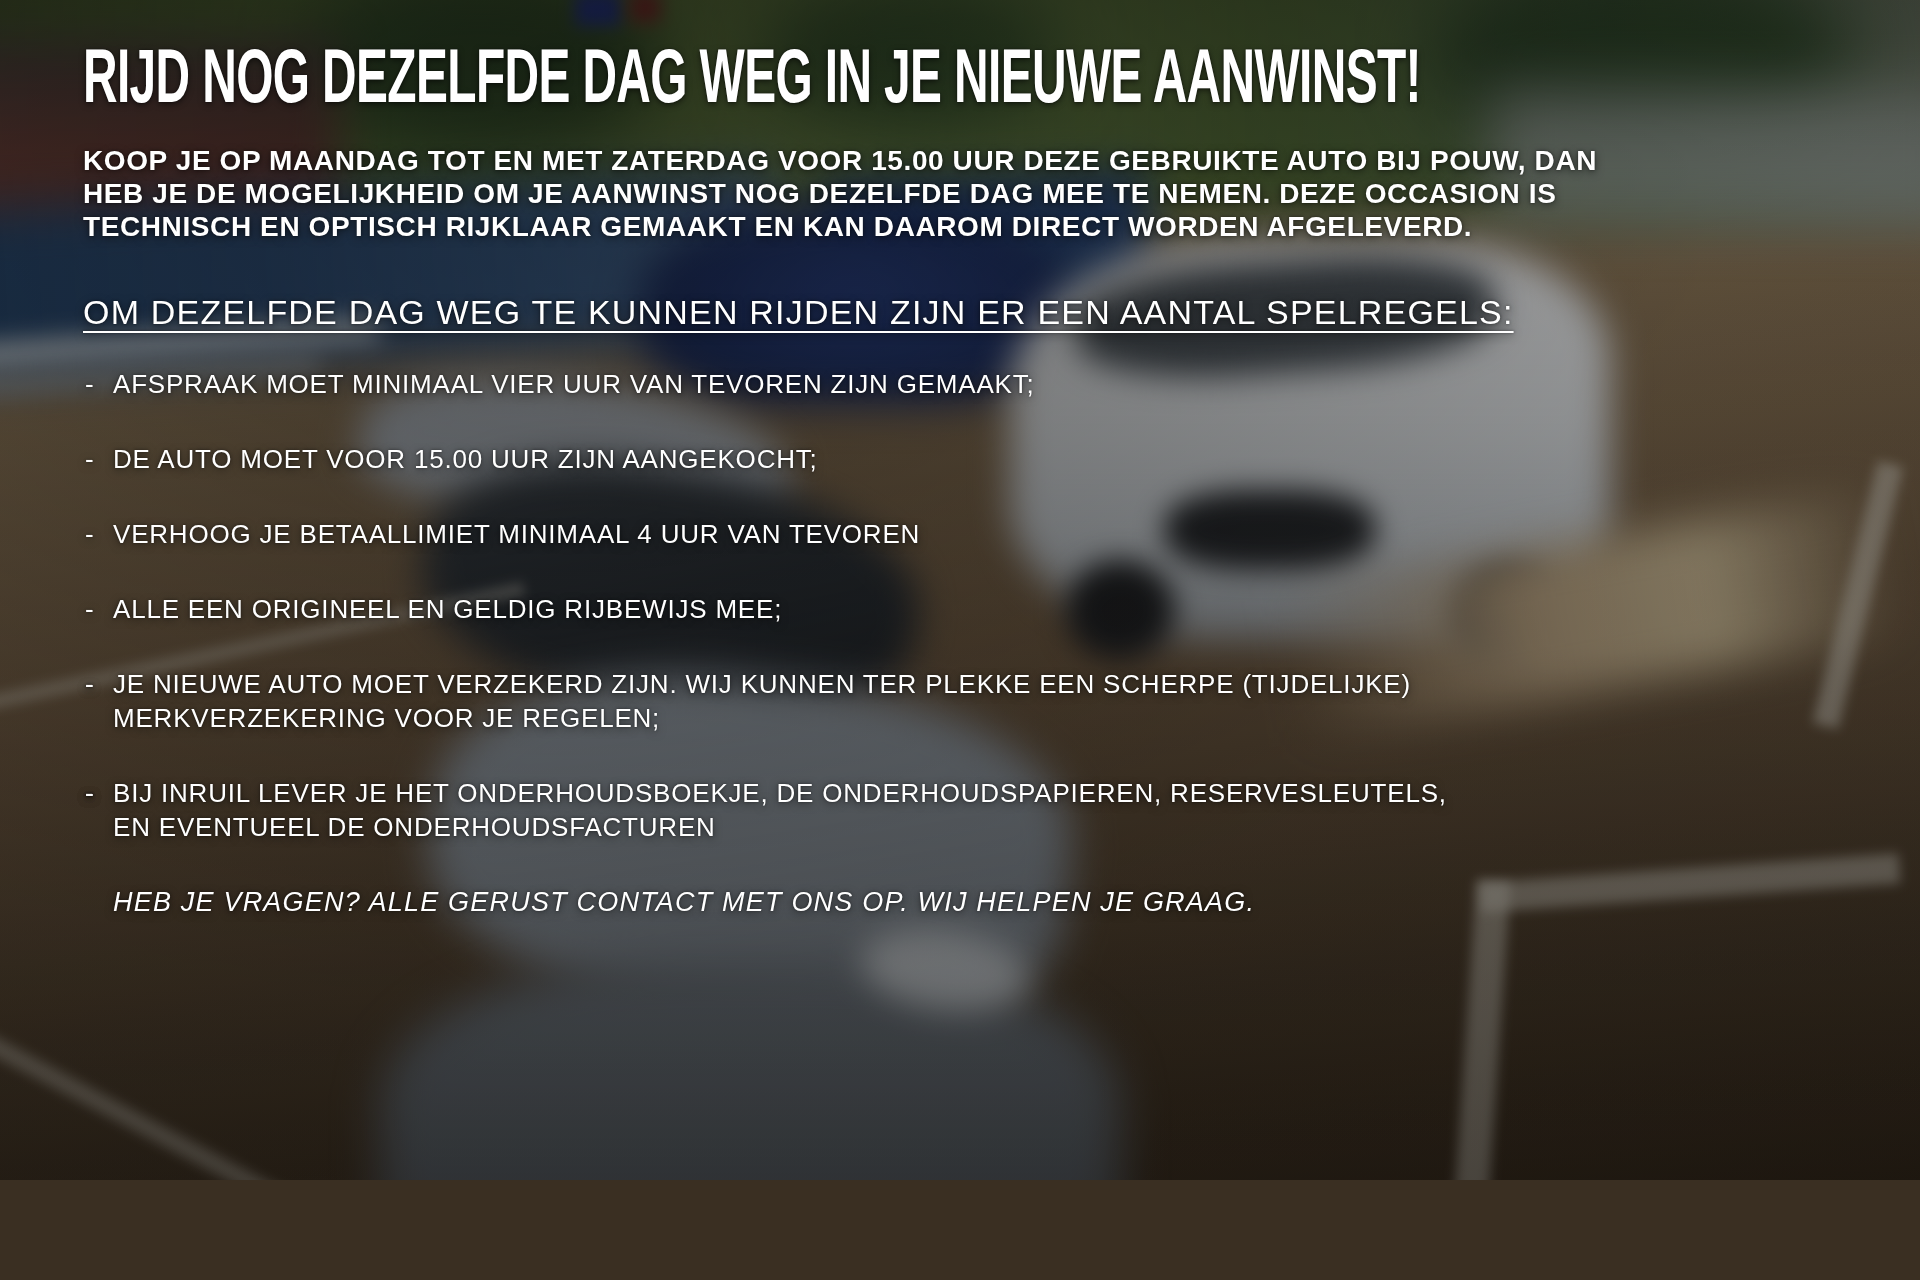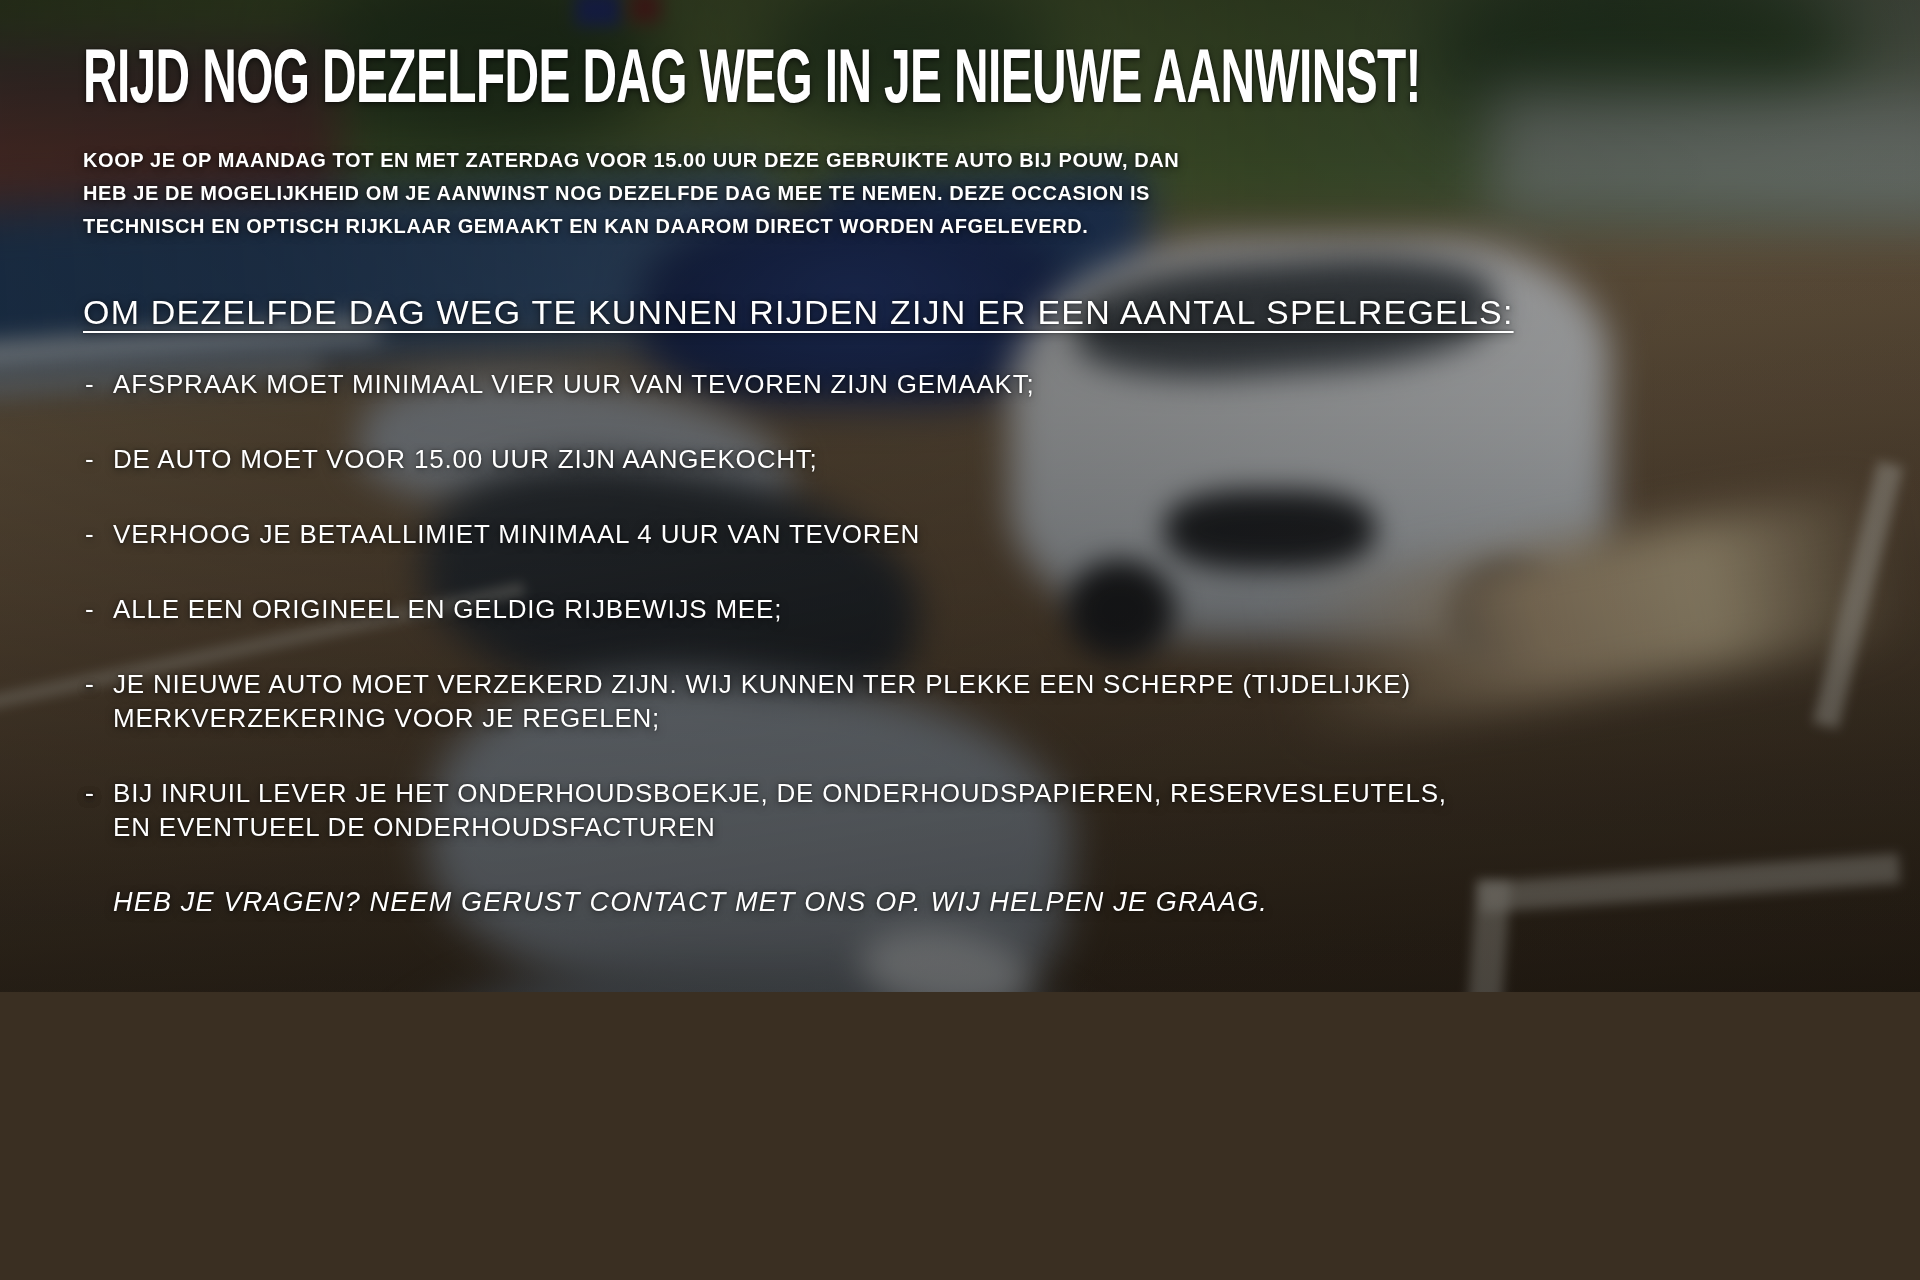--- a/index.html
+++ b/index.html
@@ -2,21 +2,21 @@
 <html><head>
 <meta charset="utf-8">
 <style>
   html, body {
     margin: 0; padding: 0;
     width: 1920px; height: 1280px;
     overflow: hidden;
     background: #3a2f22;
     font-family: "Liberation Sans", sans-serif;
   }
-  .stage { position: relative; width: 1920px; height: 992px; overflow: hidden; }
+  .stage { position: relative; width: 1920px; height: 1180px; overflow: hidden; }
 
   
   .bg, .bg div { position: absolute; }
   .bg { inset: 0; }
   .bg-base {
     inset: 0;
     background: linear-gradient(175deg, #7a6a50 0%, #8a7557 30%, #6b5740 55%, #4a3c2b 80%, #35291b 100%);
   }
   .bg-grass {
     left: -60px; top: -60px; width: 2040px; height: 280px;
@@ -122,21 +122,21 @@
     text-shadow: 0 2px 8px rgba(0,0,0,0.55), 0 0 3px rgba(0,0,0,0.45);
   }
   .title {
     margin: 38px 0 0 0;
     font-size: 76px; line-height: 76px; font-weight: 700;
     white-space: nowrap; letter-spacing: -1px;
     transform: scaleX(0.63); transform-origin: left center;
   }
   .intro {
     margin: 30px 0 0 0;
-    font-size: 20px; line-height: 33px; font-weight: 700;
+    font-size: 28px; line-height: 33px; font-weight: 700;
     letter-spacing: 0.6px; white-space: pre-line;
   }
   .rules-heading {
     margin: 52px 0 0 0;
     font-size: 34px; line-height: 34px; font-weight: 400;
     letter-spacing: 1.2px;
     text-decoration: underline; text-underline-offset: 7px; text-decoration-thickness: 2px;
   }
   ul.rules {
     list-style: none; margin: 38px 0 0 0; padding: 0;
@@ -232,16 +232,16 @@
       <li>
         <span class="dash">-</span>
       </li>
       <li>
         <span class="dash">-</span>
         <span class="li-text">BIJ INRUIL LEVER JE HET ONDERHOUDSBOEKJE, DE ONDERHOUDSPAPIEREN, RESERVESLEUTELS,
 EN EVENTUEEL DE ONDERHOUDSFACTUREN</span>
       </li>
     </ul>
 
-    <p class="footer-note">HEB JE VRAGEN? NEEM GERUST CONTACT MET ONS OP. WIJ HELPEN JE GRAAG.</p>
+    <p class="footer-note">HEB JE VRAGEN? ALLE GERUST CONTACT MET ONS OP. WIJ HELPEN JE GRAAG.</p>
   </div>
 
 </div>
 
 </body></html>

